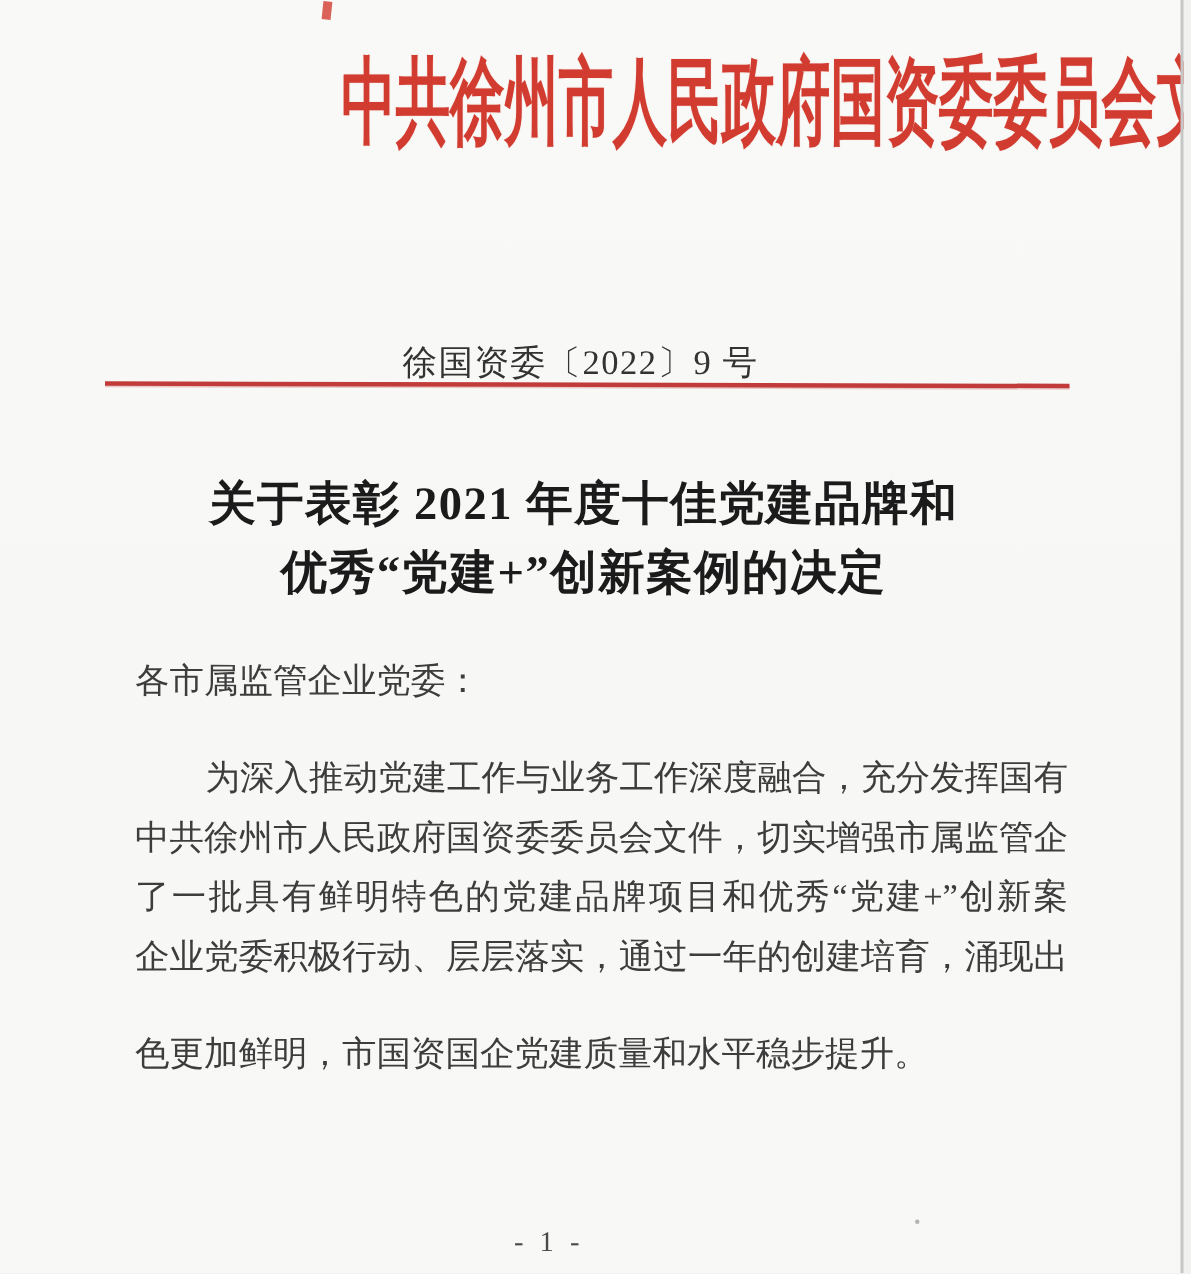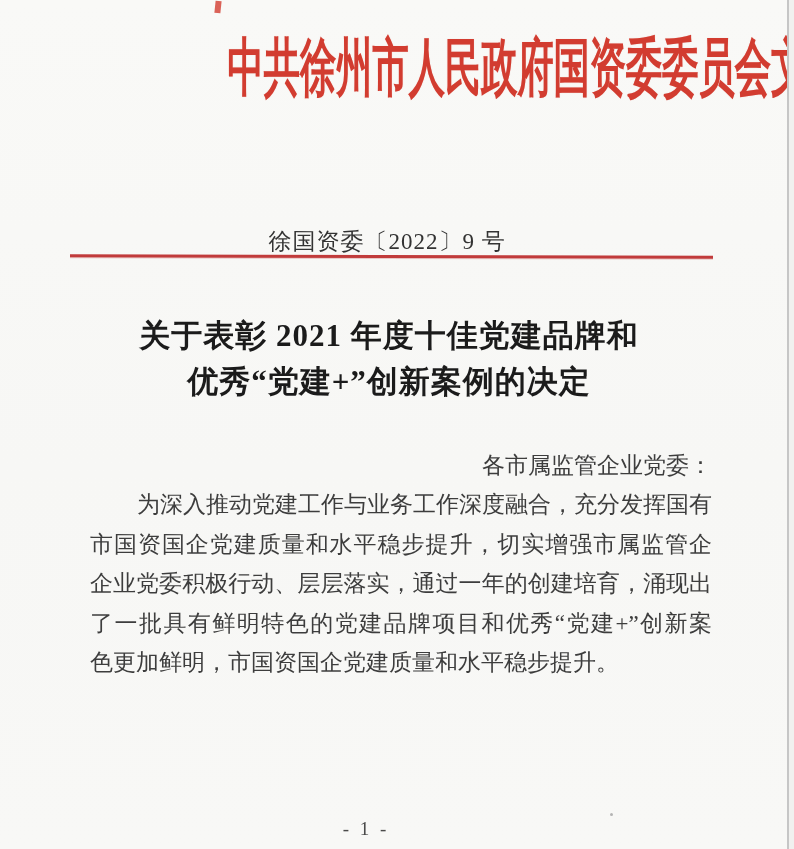--- a/index.html
+++ b/index.html
@@ -66,30 +66,29 @@
     color:var(--text_dark);
   }
   
   .body-text{
     position:absolute;left:90px;top:434px;width:622px;
     font-size:23px;line-height:39.4px;
     color:var(--text_body);
     letter-spacing:0;
   }
   .salutation{
-    text-align:right;
-    margin-top:12px;
+    text-align:left;
   }
   .line{
     text-align:justify;
     text-align-last:justify;
     overflow:hidden;
   }
-  .line.indent{text-indent:47px;}
-  .line.last{text-align-last:left;}
+  .line.indent{text-indent:47px;margin-top:26px;}
+  .line.last{text-align-last:left;margin-top:26px;}
   
   .page-number{
     position:absolute;left:322px;top:817px;width:88px;
     text-align:center;
     font-size:19px;line-height:24px;
     color:#4a4a4a;letter-spacing:3px;
   }
   
   .scan-edge{
     position:absolute;left:787px;top:0;width:2px;height:849px;
@@ -121,23 +120,23 @@
 
   <div class="doc-title">
     <div>关于表彰 2021 年度十佳党建品牌和</div>
     <div>优秀“党建+”创新案例的决定</div>
   </div>
 
   <div class="body-text">
     <div class="salutation">各市属监管企业党委：</div>
     <div>
         <div class="line indent">为深入推动党建工作与业务工作深度融合，充分发挥国有</div>
-        <div class="line">市国资国企党建质量和水平稳步提升，切实增强市属监管企</div>
+        <div class="line">中共徐州市人民政府国资委委员会文件，切实增强市属监管企</div>
+        <div class="line">了一批具有鲜明特色的党建品牌项目和优秀“党建+”创新案</div>
         <div class="line">企业党委积极行动、层层落实，通过一年的创建培育，涌现出</div>
-        <div class="line">了一批具有鲜明特色的党建品牌项目和优秀“党建+”创新案</div>
         <div class="line last">色更加鲜明，市国资国企党建质量和水平稳步提升。</div>
       </div>
   </div>
 
   <div class="page-number">- 1 -</div>
 
   <div class="scan-edge-margin"></div>
   <div class="scan-edge"></div>
   <span class="scan-speck"></span>
 

